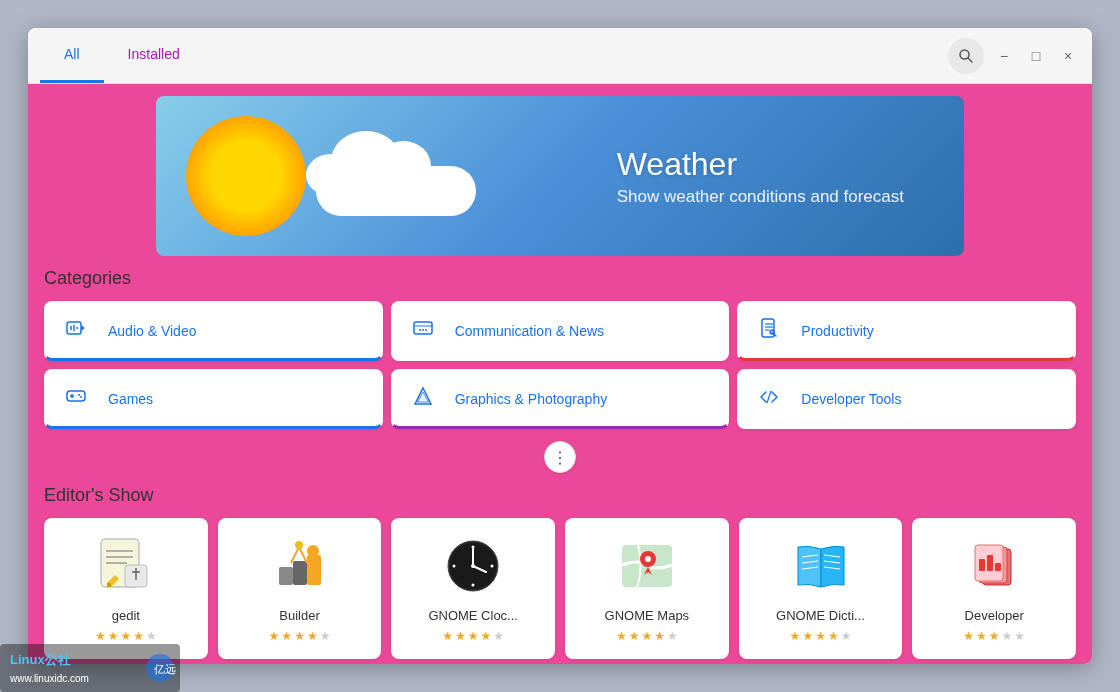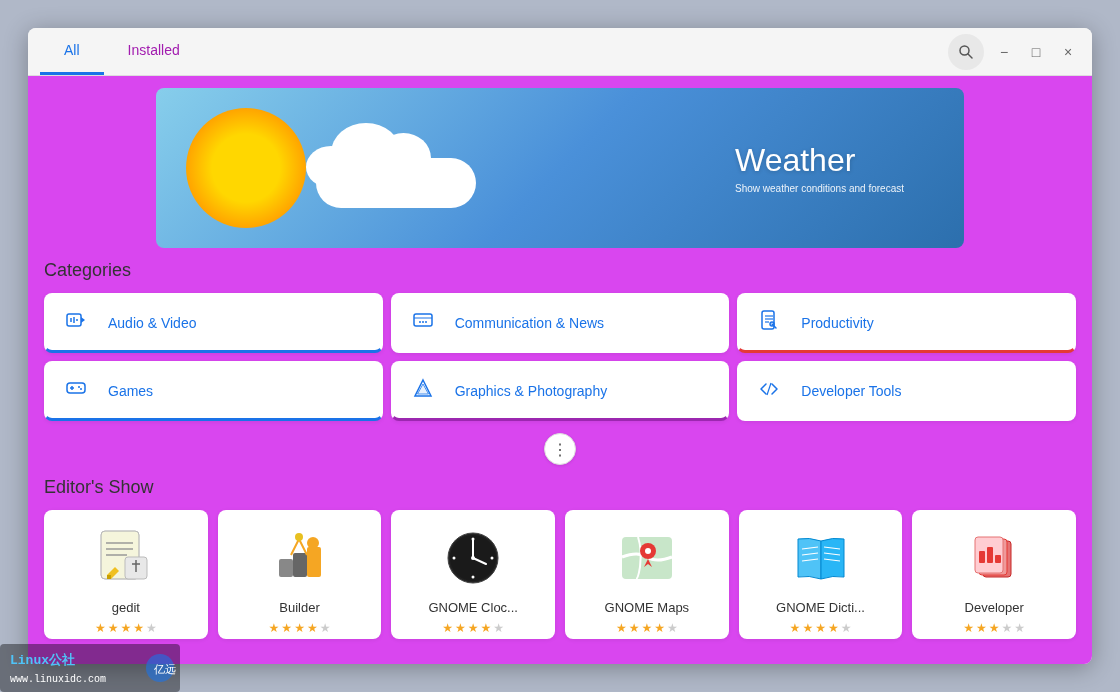--- a/index.html
+++ b/index.html
@@ -26,21 +26,21 @@
       display: flex;
       flex-direction: column;
     }
 
     
     .titlebar {
       display: flex;
       align-items: center;
       justify-content: space-between;
       padding: 0 12px;
-      height: 48px;
+      height: 56px;
       background: #f5f5f5;
       border-bottom: 1px solid #ddd;
       flex-shrink: 0;
     }
 
     .tabs {
       display: flex;
       gap: 0;
       align-items: flex-end;
       height: 100%;
@@ -94,21 +94,21 @@
       justify-content: center;
       color: #666;
       font-size: 14px;
       border-radius: 4px;
     }
 
     
     .content {
       flex: 1;
       overflow-y: auto;
-      background: #d946ef;
+      background: #ec4899;
     }
 
     
     .hero {
       width: 100%;
       height: 160px;
       position: relative;
       overflow: hidden;
       margin: 12px auto;
       max-width: 840px;
@@ -185,21 +185,21 @@
       transform: translateY(-50%);
       color: white;
       text-align: left;
     }
     .hero-title {
       font-size: 32px;
       font-weight: 300;
       text-shadow: 0 1px 4px rgba(0,0,0,0.2);
     }
     .hero-subtitle {
-      font-size: 10px;
+      font-size: 17px;
       opacity: 0.9;
       margin-top: 4px;
     }
 
     
     .main-content {
       padding: 0 16px 16px 16px;
     }
 
     
@@ -277,21 +277,21 @@
       display: flex;
       gap: 10px;
       flex-wrap: nowrap;
     }
 
     .pick-card {
       background: white;
       border-radius: 8px;
       flex: 1;
       min-width: 0;
-      padding: 16px 8px 4px 8px;
+      padding: 16px 8px 16px 8px;
       display: flex;
       flex-direction: column;
       align-items: center;
       cursor: pointer;
       box-shadow: 0 1px 4px rgba(0,0,0,0.08);
     }
 
     .pick-icon {
       width: 64px;
       height: 64px;
@@ -604,21 +604,21 @@
             </div>
           </div>
 
         </div>
       </div>
 
     </div>
   </div>
 </div>
 
-<div style="position:fixed; bottom:0; left:0; width:180px; height:49px; z-index:200; display:flex; align-items:center; justify-content:center;font-family:Liberation Mono, monospace;">
+<div style="position:fixed; bottom:0; left:0; width:180px; height:49px; z-index:200; display:flex; align-items:center; justify-content:center;">
   <svg width="180" height="48" viewBox="0 0 180 48">
     <rect width="180" height="48" fill="rgba(0,0,0,0.4)" rx="4"></rect>
     <text x="10" y="20" fill="#4fc3f7" font-size="13" font-weight="bold">Linux公社</text>
     <text x="10" y="38" fill="white" font-size="10">www.linuxidc.com</text>
     <circle cx="160" cy="24" r="14" fill="#1a73e8" opacity="0.6"></circle>
     <text x="154" y="29" fill="white" font-size="11">亿远</text>
   </svg>
 </div>
 
 </body></html>

